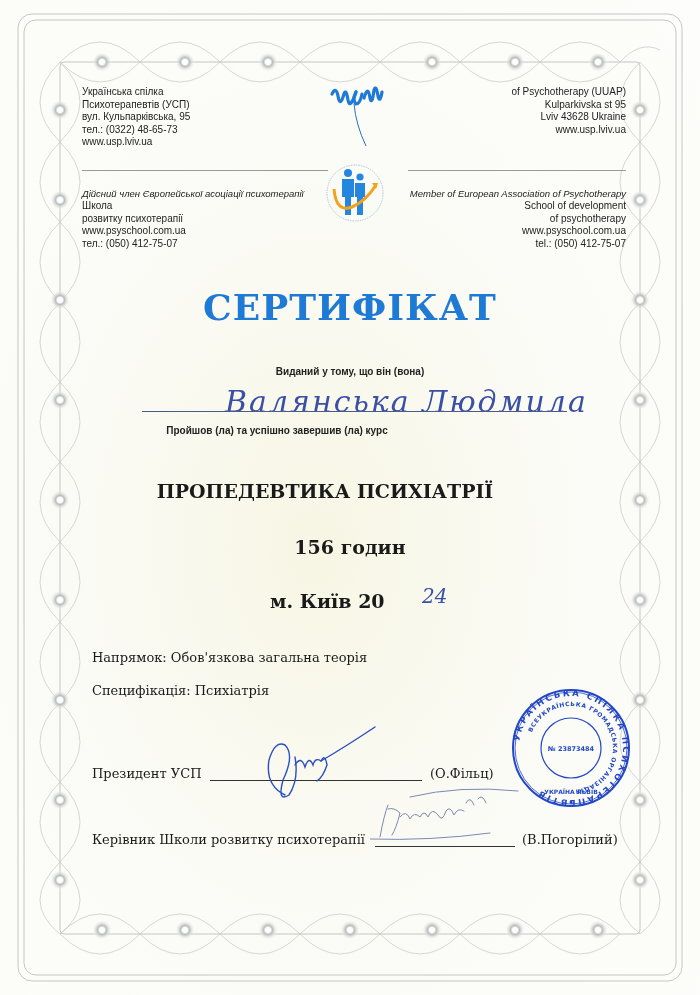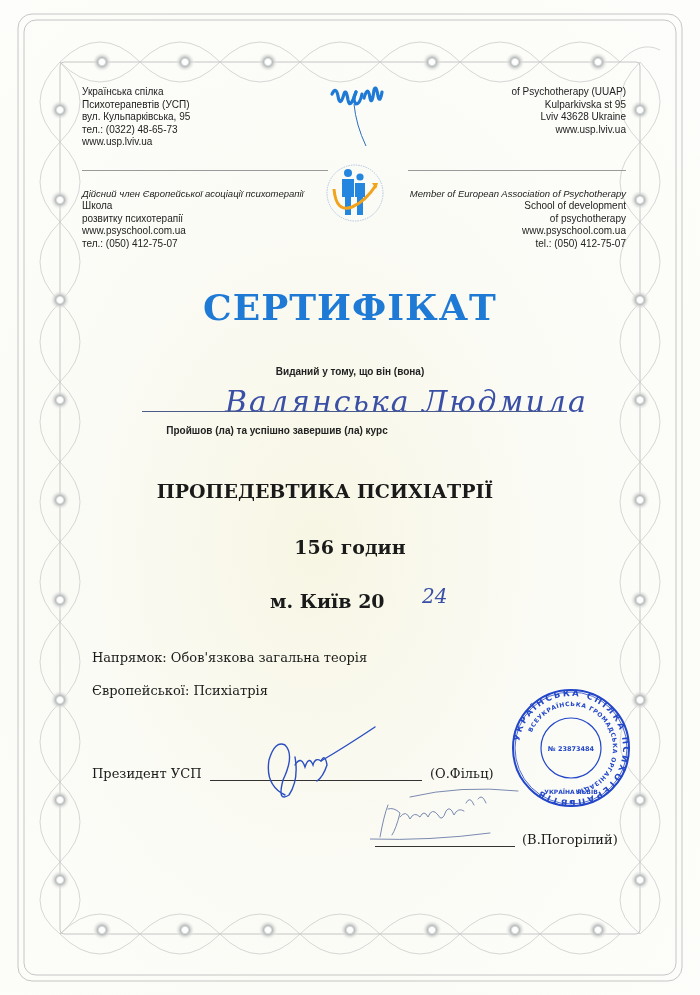--- a/index.html
+++ b/index.html
@@ -181,36 +181,37 @@
   <div class="hours serif">156 годин</div>
 
   <div class="place serif">м. Київ  20</div>
   <div class="year-hand">24</div>
 
   <div class="field serif" style="top:650px;">
     <span>Напрямок:</span>
     <span>Обов'язкова загальна теорія</span>
   </div>
   <div class="field serif" style="top:683px;">
-    <span>Європейської:</span>
+    <span>Специфікація:</span>
     <span>Психіатрія</span>
   </div>
 
   <div class="sig-row serif" style="top:766px;">Президент УСП</div>
   <div class="sig-line" style="left:210px;width:212px;top:780px;"></div>
   <div class="sig-row serif" style="left:430px;top:766px;">(О.Фільц)</div>
 
   <svg class="sig1" viewBox="0 0 130 90">
     <g fill="none" stroke="#2b4fc0" stroke-width="1.4" stroke-linecap="round">
       <path d="M30,70 Q10,60 14,35 Q20,15 30,20 Q40,30 28,55 Q22,78 34,70 Q44,55 40,32"></path>
       <path d="M40,40 Q46,30 50,42 Q54,30 58,40 Q60,32 66,36 Q70,28 72,40 Q68,52 62,56"></path>
       <path d="M66,36 Q90,22 120,2"></path>
     </g>
   </svg>
 
+  <div class="sig-row serif" style="top:832px;">Керівник Школи розвитку психотерапії</div>
   <div class="sig-line" style="left:375px;width:140px;top:846px;"></div>
   <div class="sig-row serif" style="left:522px;top:832px;">(В.Погорілий)</div>
 
   <svg class="sig2" viewBox="0 0 150 60">
     <g fill="none" stroke="#7a8ab0" stroke-width="1" stroke-linecap="round">
       <path d="M10,52 Q14,30 18,20 M18,24 Q24,22 30,28 Q26,44 22,50"></path>
       <path d="M30,32 Q36,24 40,34 Q44,26 50,32 Q54,24 58,32 Q62,22 68,30 Q72,38 76,26 Q80,20 84,30 Q88,22 94,26"></path>
       <path d="M96,18 Q100,10 104,20 M108,14 Q112,8 116,18"></path>
       <path d="M0,54 Q60,56 120,48"></path>
       <path d="M40,12 Q90,0 148,6"></path>

